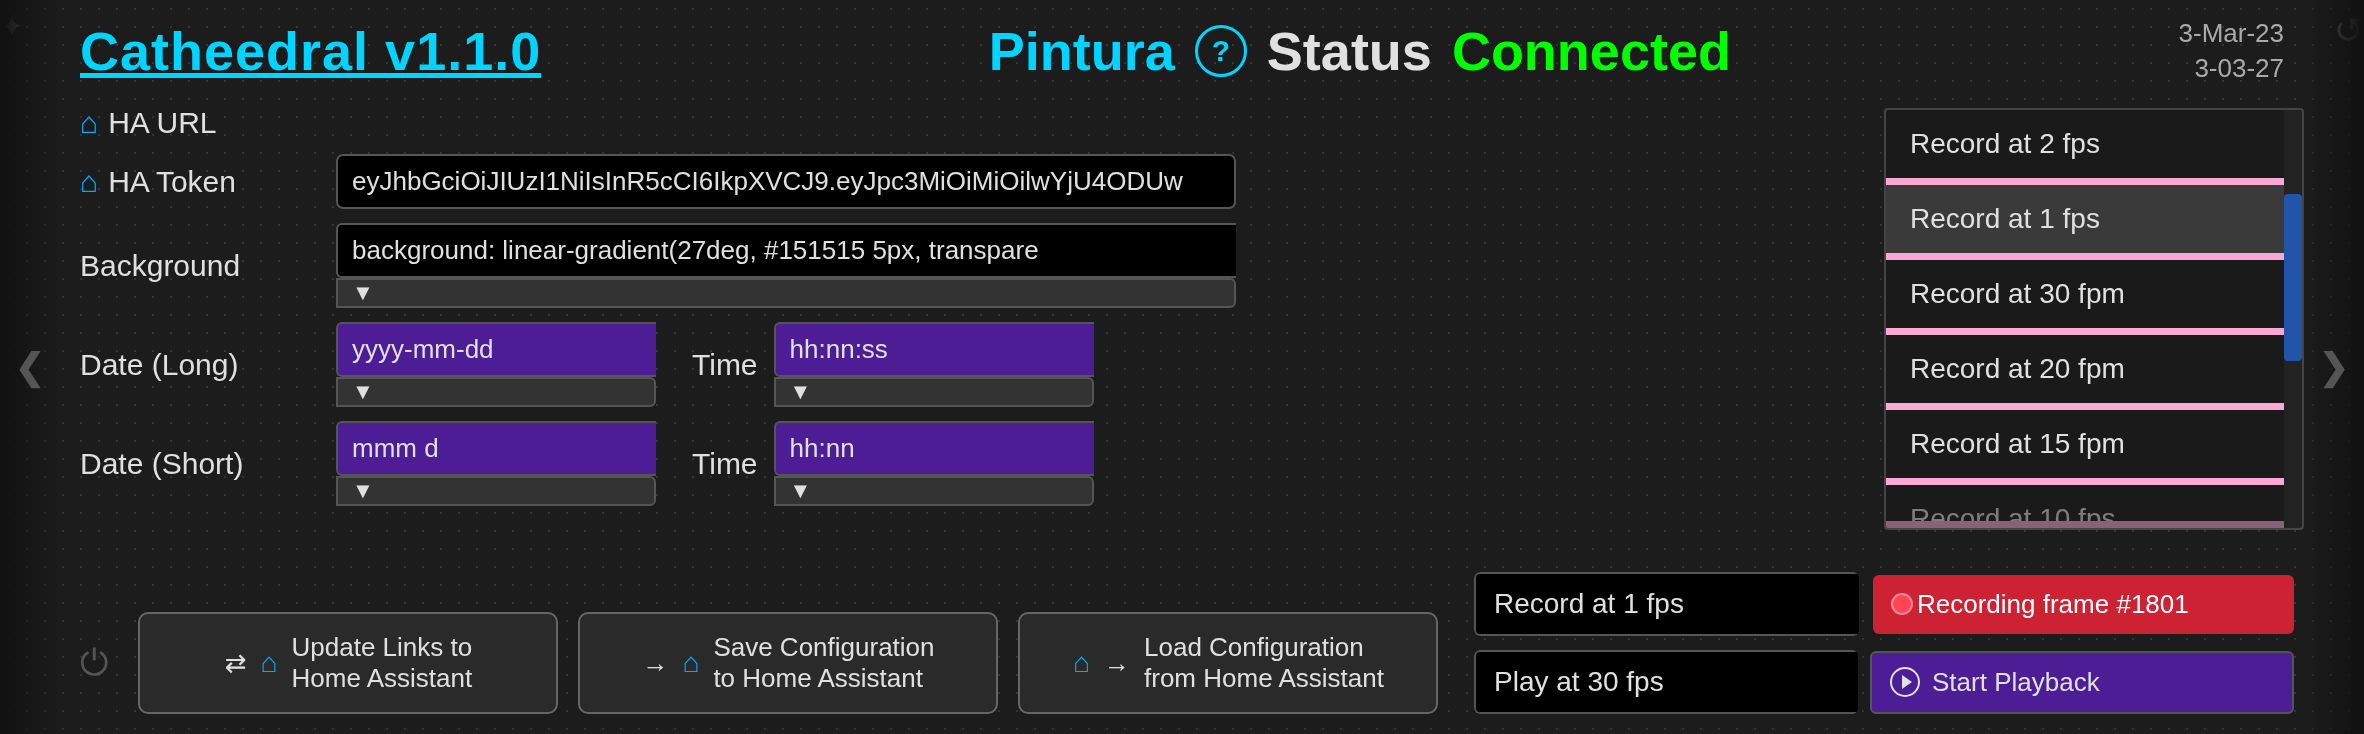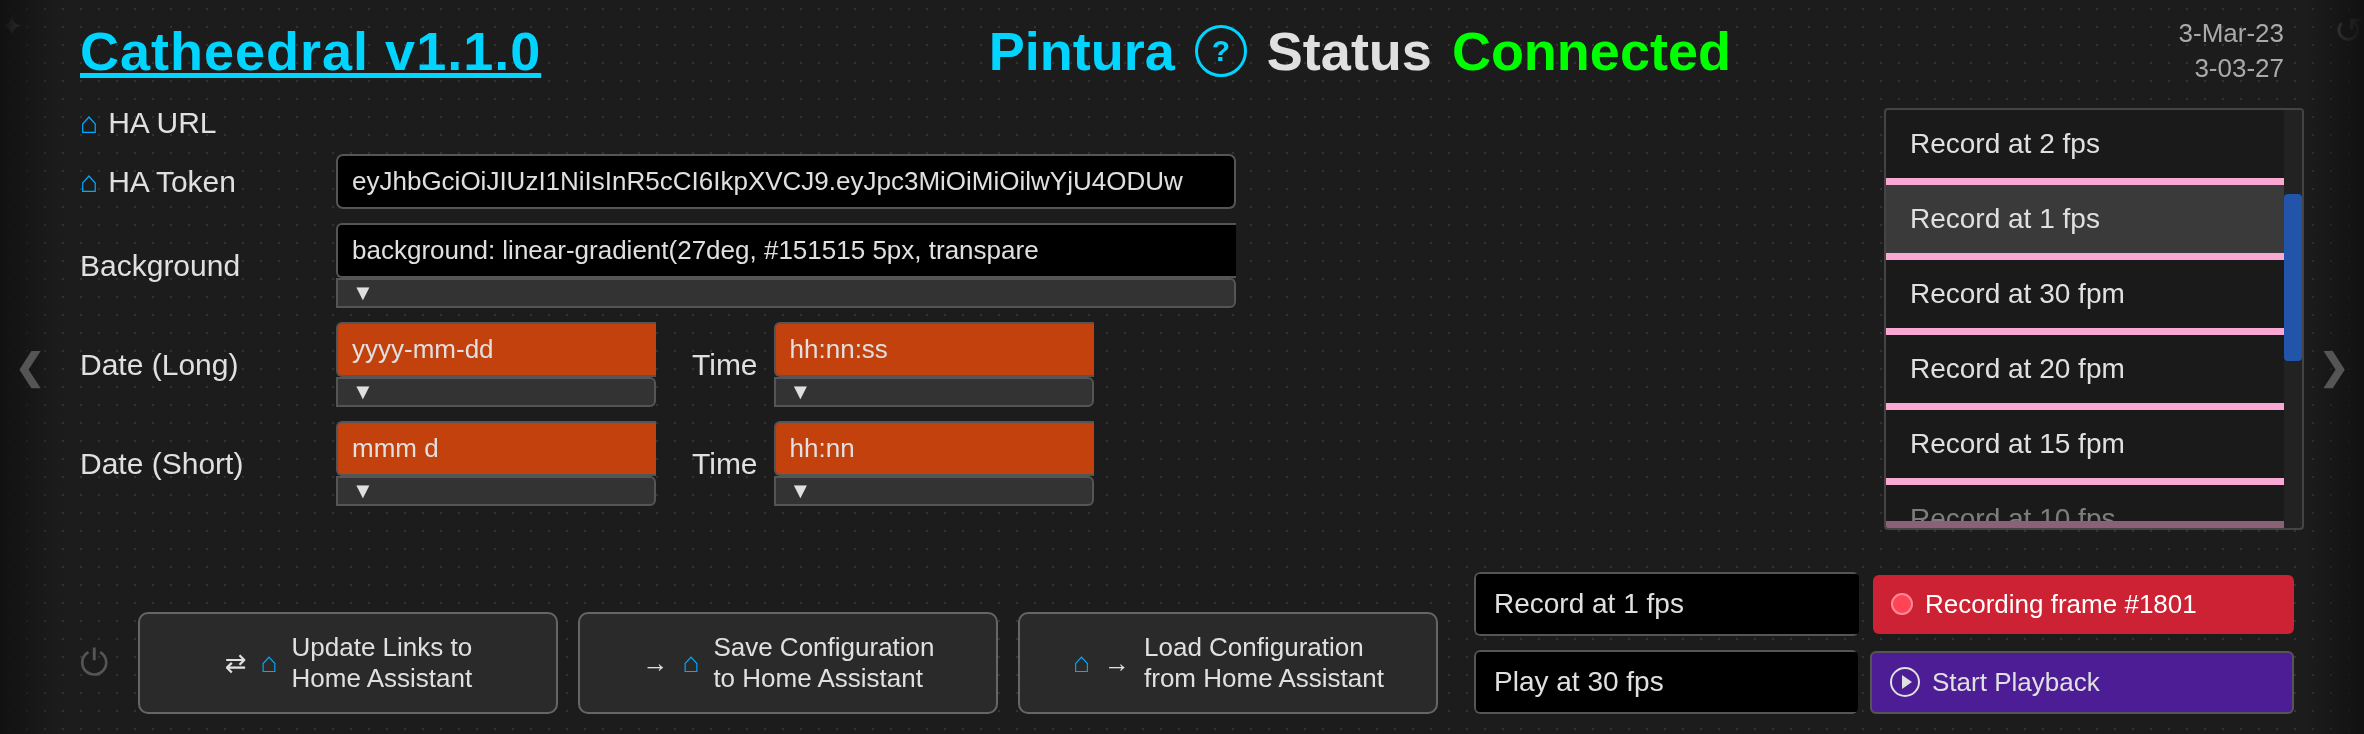--- a/index.html
+++ b/index.html
@@ -206,21 +206,21 @@
     }
 
     .dropdown-wrapper {
       position: relative;
       display: flex;
       align-items: stretch;
       flex-direction: column;
     }
 
     .dropdown-input {
-      background: #c2410c;
+      background: #4c1d95;
       border: 2px solid #555;
       border-radius: 6px 0 0 6px;
       border-right: none;
       color: #e0e0e0;
       font-size: 26px;
       padding: 10px 14px;
       outline: none;
       width: 320px;
     }
 
@@ -585,21 +585,21 @@
   </div>
 </div>
 
 <div style="position: absolute; right: 70px; bottom: 20px; display:flex; flex-direction:column; gap:14px; width: 820px; z-index:5;">
 
   <div class="record-row" style="display:flex; gap:14px;">
     <div style="display:flex; flex:1; border-radius:6px; overflow:hidden;">
       <input class="record-input" type="text" value="Record at 1 fps" style="flex: 1 1 0%; background: rgb(0, 0, 0); border-top: 2px solid rgb(85, 85, 85); border-bottom: 2px solid rgb(85, 85, 85); border-left: 2px solid rgb(85, 85, 85); border-image: initial; border-right: none; border-radius: 6px 0px 0px 6px; color: rgb(224, 224, 224); font-size: 28px; padding: 14px 18px; outline: none;">
 
     </div>
-    <div class="record-status" style="flex:1; background:#cc2233; border-radius:6px; color:#fff; font-size:26px; padding:14px 18px; display:flex; align-items:center; gap:12px;">
+    <div class="record-status" style="flex:1; background:#cc2233; border-radius:6px; color:#fff; font-size:26px; padding:14px 18px; display:flex; align-items:center; gap:4px;">
       <div class="record-dot" style="width:22px; height:22px; background:#ff4455; border-radius:50%; flex-shrink:0; border:2px solid #ff8899;"></div>
       <span>Recording frame #1801</span>
     </div>
   </div>
 
   <div class="play-row" style="display:flex; gap:12px;">
     <div style="display:flex; flex:1; border-radius:6px; overflow:hidden;">
       <input class="play-input" type="text" value="Play at 30 fps" style="flex: 1 1 0%; background: rgb(0, 0, 0); border-top: 2px solid rgb(85, 85, 85); border-bottom: 2px solid rgb(85, 85, 85); border-left: 2px solid rgb(85, 85, 85); border-image: initial; border-right: none; border-radius: 6px 0px 0px 6px; color: rgb(224, 224, 224); font-size: 28px; padding: 14px 18px; outline: none;">
 
     </div>

